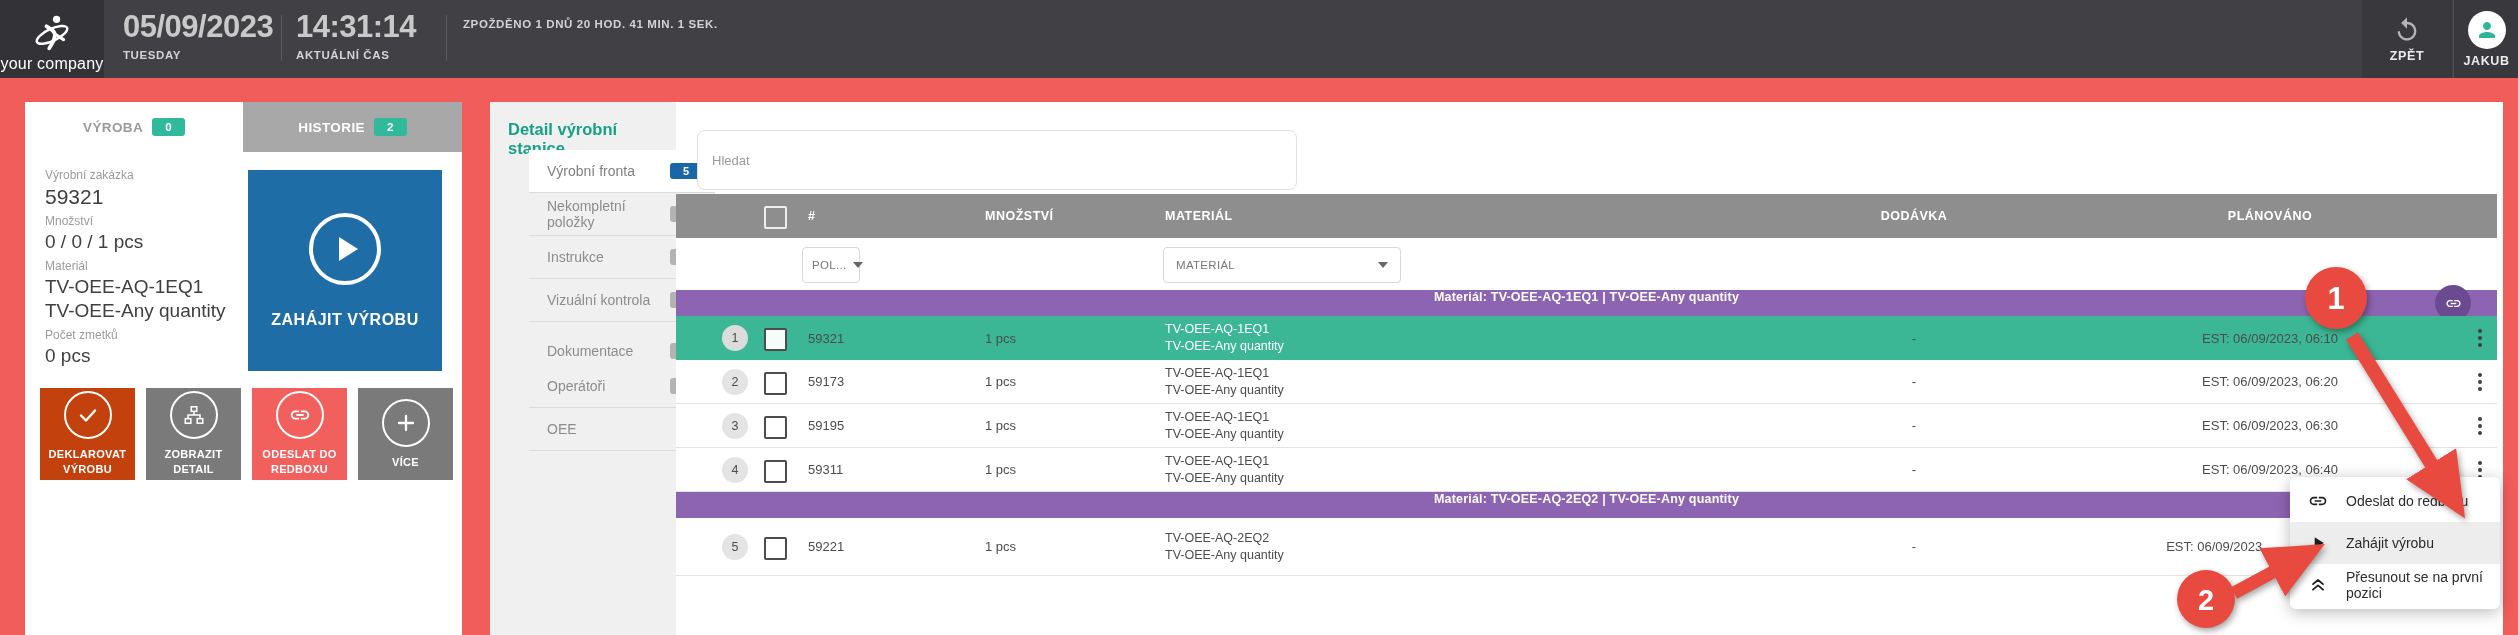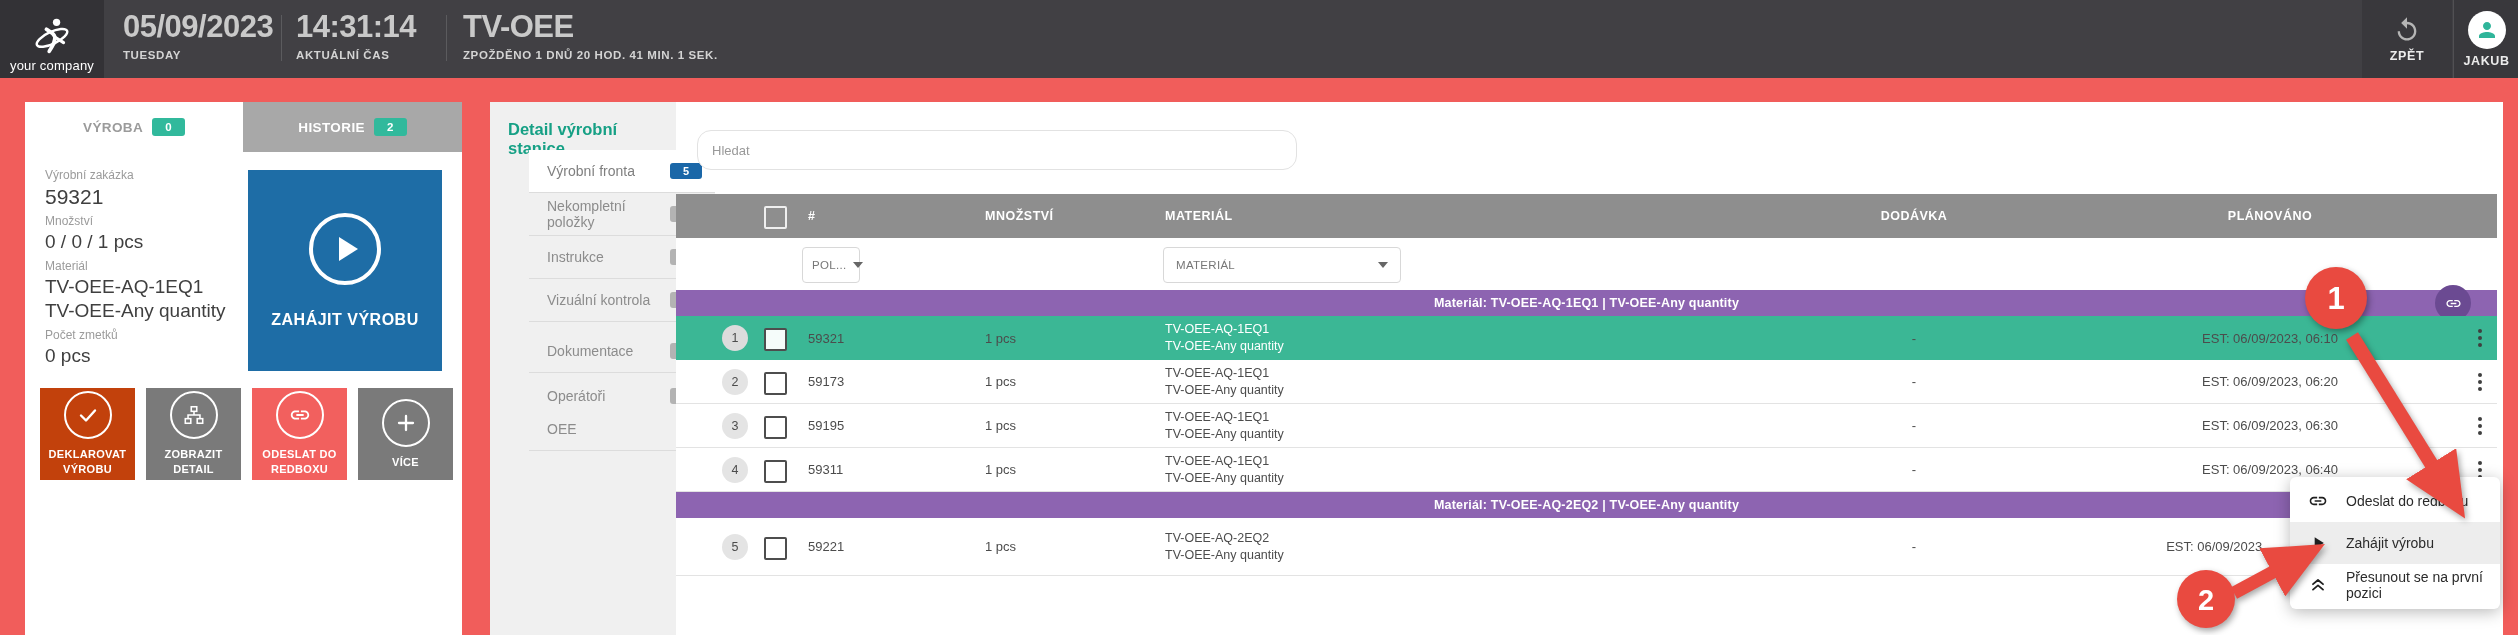--- a/index.html
+++ b/index.html
@@ -2,21 +2,21 @@
 <html><head>
 <meta charset="utf-8">
 <style>
   html,body{margin:0;padding:0;}
   body{width:2518px;height:635px;font-family:"Liberation Sans",sans-serif;background:#f15d5b;}
   #app{position:relative;width:2518px;height:635px;overflow:hidden;background:#f15d5b;}
 
   
   .topbar{position:absolute;left:0;top:0;width:2518px;height:78px;background:#414044;}
   .logo-box{position:absolute;left:0;top:0;width:104px;height:78px;background:#333236;display:flex;flex-direction:column;align-items:center;justify-content:flex-end;padding-bottom:5px;box-sizing:border-box;}
-  .logo-text{color:#fff;font-size:13px;letter-spacing:.2px;}
+  .logo-text{color:#fff;font-size:16px;letter-spacing:.2px;}
   .hblock{position:absolute;top:11px;}
   .hbig{font-size:31px;font-weight:700;color:#c9c9c9;letter-spacing:-.5px;line-height:1;}
   .hsmall{margin-top:7px;font-size:11.5px;font-weight:700;color:#d4d4d4;letter-spacing:.6px;}
   .vdiv{position:absolute;top:15px;height:46px;width:1px;background:rgba(255,255,255,.14);}
   .hr-panel{position:absolute;top:0;height:78px;background:#39383c;display:flex;flex-direction:column;align-items:center;justify-content:center;gap:5px;cursor:pointer;}
   .hr-label{font-size:12.5px;font-weight:700;color:#ececec;letter-spacing:.6px;}
   .avatar{width:38px;height:38px;border-radius:50%;background:#fff;display:flex;align-items:center;justify-content:center;}
 
   
   .card-left{position:absolute;left:25px;top:102px;width:437px;height:533px;background:#fff;}
@@ -36,33 +36,33 @@
 
   
   .card-right{position:absolute;left:490px;top:102px;width:2013px;height:533px;background:#fff;}
   .menu-col{position:absolute;left:0;top:0;width:186px;height:552px;background:#f0f0f0;}
   .menu-title{position:absolute;left:18px;top:18px;font-size:16.5px;font-weight:700;color:#16a085;}
   .mitem{position:absolute;left:0;width:186px;height:43px;display:flex;align-items:center;justify-content:space-between;padding:0 13px 0 18px;box-sizing:border-box;border-bottom:1px solid #dcdcdc;font-size:14px;color:#8c8c8c;cursor:pointer;background:#f0f0f0;margin-left:39px;}
   .mitem.active{background:#fff;color:#7f7f7f;}
   .mbadge{color:#fff;font-size:11px;font-weight:700;padding:2px 13px;border-radius:3px;}
   .mb-blue{background:#1a67a8;} .mb-gray{background:#b3b3b3;}
 
-  .search{position:absolute;left:207px;top:28px;width:600px;height:40px;border:1px solid #e2e2e2;border-radius:14px;font-size:13px;color:#555;padding:0 14px;box-sizing:border-box;background:#fff;outline:none;font-family:"Liberation Sans",sans-serif;}
+  .search{position:absolute;left:207px;top:28px;width:600px;height:60px;border:1px solid #e2e2e2;border-radius:8px;font-size:13px;color:#555;padding:0 14px;box-sizing:border-box;background:#fff;outline:none;font-family:"Liberation Sans",sans-serif;}
   .search::placeholder{color:#999;}
 
   .thead{position:absolute;left:186px;top:92px;width:1821px;height:44px;background:#8e8e8e;color:#fff;}
   .th{position:absolute;top:0;height:44px;display:flex;align-items:center;font-size:12.5px;font-weight:700;letter-spacing:.5px;}
   .cbx{position:absolute;width:19px;height:19px;border:2px solid #4d4d4d;border-radius:2px;background:rgba(255,255,255,.95);cursor:pointer;}
   .thead .cbx{border-color:#efefef;background:transparent;}
 
   .filt{position:absolute;left:186px;top:136px;width:1821px;height:54px;background:#fff;}
   .fselect{position:absolute;top:9px;height:36px;border:1px solid #d8d8d8;border-radius:4px;background:#fff;display:flex;align-items:center;justify-content:space-between;padding:0 9px;box-sizing:border-box;font-size:11.5px;color:#777;letter-spacing:.3px;cursor:pointer;}
   .caret{width:0;height:0;border-left:5px solid transparent;border-right:5px solid transparent;border-top:6px solid #666;flex:none;margin-left:7px;}
 
-  .band{position:absolute;left:186px;width:1821px;height:26px;background:#8d64b1;display:flex;align-items:center;justify-content:center;color:#fff;font-size:12.5px;font-weight:700;letter-spacing:.2px;}
+  .band{position:absolute;left:186px;width:1821px;height:26px;background:#8d64b1;display:flex;align-items:flex-start;justify-content:center;color:#fff;font-size:12.5px;font-weight:700;letter-spacing:.2px;}
   .link-badge{position:absolute;right:26px;top:-5px;width:36px;height:36px;border-radius:50%;background:#6b4a92;display:flex;align-items:center;justify-content:center;}
 
   .trow{position:absolute;left:186px;width:1821px;height:44px;background:#fff;border-bottom:1px solid #e3e3e3;box-sizing:border-box;}
   .trow.hl{background:#3bb795;border-bottom:none;}
   .pos{position:absolute;left:46px;top:9px;width:26px;height:26px;border-radius:50%;background:#e4e4e4;color:#4c4c4c;font-size:12.5px;display:flex;align-items:center;justify-content:center;}
   .hl .pos{background:#dcdcdc;}
   .trow .cbx{left:88px;top:12px;}
   .cell{position:absolute;top:0;height:100%;display:flex;align-items:center;font-size:13px;color:#4c4c4c;}
   .c-order{left:132px;} .c-qty{left:309px;}
   .c-mat{position:absolute;left:489px;top:50%;transform:translateY(-50%);font-size:12.5px;line-height:17px;color:#4c4c4c;}
@@ -106,21 +106,20 @@
     </div>
     <div class="vdiv" style="left:281px;"></div>
 
     <div class="hblock" style="left:296px;">
       <div class="hbig">14:31:14</div>
       <div class="hsmall">AKTUÁLNÍ ČAS</div>
     </div>
     <div class="vdiv" style="left:446px;"></div>
 
     <div class="hblock" style="left:463px;">
-      <div class="hbig">TV-OEE</div>
       <div class="hsmall">ZPOŽDĚNO 1 DNŮ 20 HOD. 41 MIN. 1 SEK.</div>
     </div>
 
     <div class="hr-panel" style="left:2362px;width:90px;">
       <svg width="28" height="28" viewBox="0 0 24 24">
         <path d="M12 5V1L7 6l5 5V7c3.31 0 6 2.69 6 6s-2.69 6-6 6-6-2.69-6-6H4c0 4.42 3.58 8 8 8s8-3.58 8-8-3.58-8-8-8z" fill="#b5b5b5"></path>
       </svg>
       <span class="hr-label">ZPĚT</span>
     </div>
     <div class="hr-panel" style="left:2453px;width:65px;border-left:1px solid rgba(255,255,255,.12);">
@@ -213,21 +212,21 @@
         <span class="mbadge mb-gray">0</span>
       </div>
       <div class="mitem" style="top:177px;">
         <span>Vizuální kontrola</span>
         <span class="mbadge mb-gray">0</span>
       </div>
       <div class="mitem" style="top:228px;">
         <span>Dokumentace</span>
         <span class="mbadge mb-gray">0</span>
       </div>
-      <div class="mitem" style="top:273px;">
+      <div class="mitem" style="top:263px;">
         <span>Operátoři</span>
         <span class="mbadge mb-gray">0</span>
       </div>
       <div class="mitem" style="top:306px;">
         <span>OEE</span>
       </div>
     </div>
 
     <input class="search" type="text" placeholder="Hledat" style="">
 

